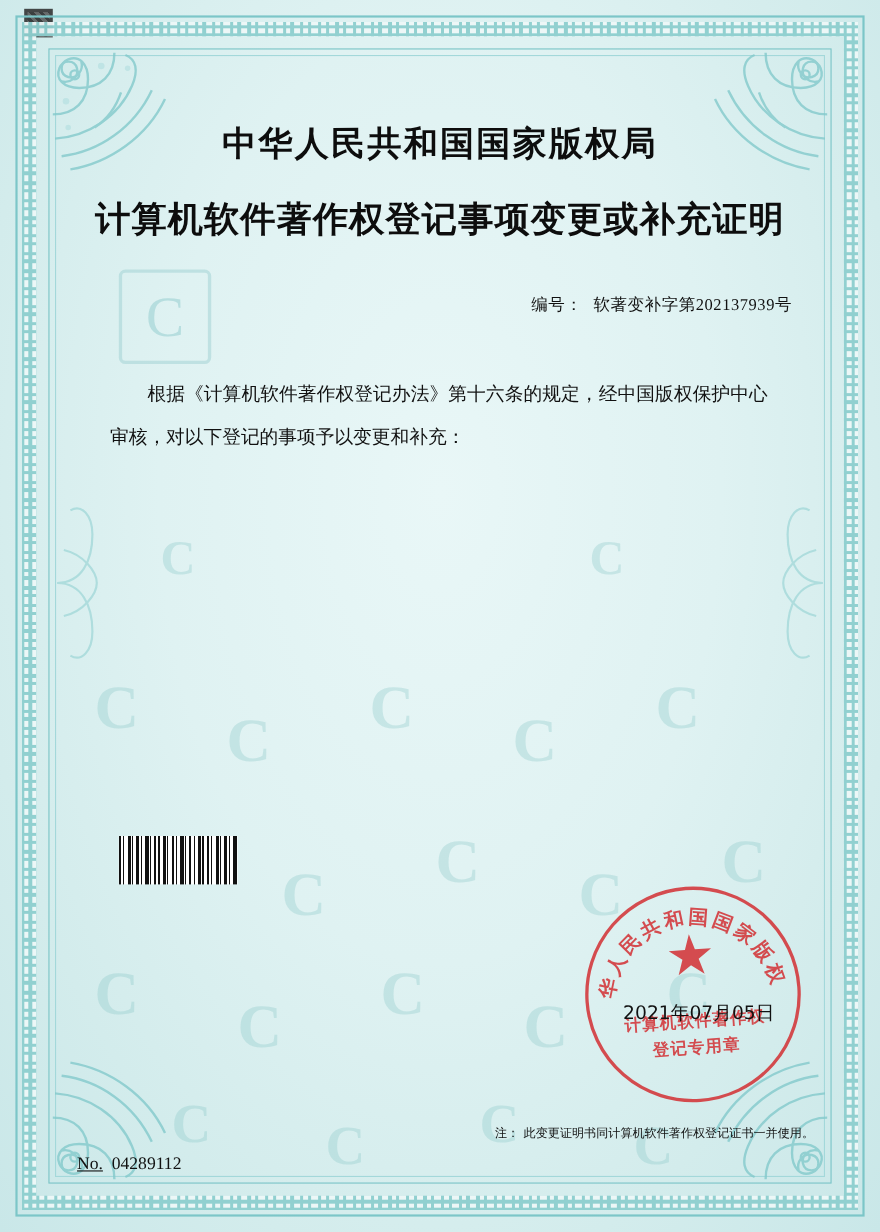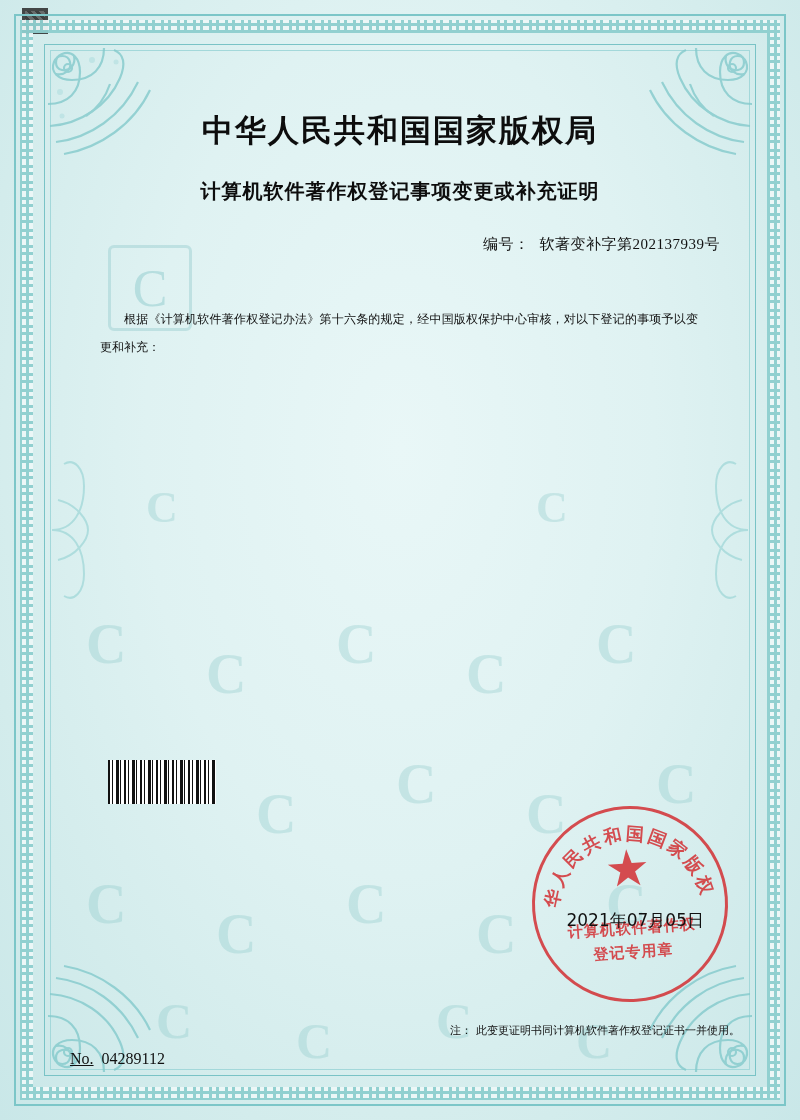--- a/index.html
+++ b/index.html
@@ -143,41 +143,41 @@
     margin-top: 50px;
     font-size: 31px;
     font-weight: bold;
     letter-spacing: 2px;
     color: #0d0d0d;
     font-family: "DejaVu Serif", "Liberation Serif", serif;
   }
   .title-sub {
     text-align: center;
     margin-top: 26px;
-    font-size: 20px;
+    font-size: 32px;
     font-weight: bold;
     letter-spacing: 1px;
     color: #0d0d0d;
     font-family: "DejaVu Serif", "Liberation Serif", serif;
   }
 
   .serial-row {
-    margin-top: 30px;
+    margin-top: 46px;
     text-align: right;
     padding-right: 20px;
     font-size: 15px;
     color: #111;
     letter-spacing: .5px;
   }
   .serial-row .serial-label { margin-right: 10px; }
 
   .body-text {
     margin-top: 52px;
     padding: 0 42px 0 40px;
-    font-size: 12px;
+    font-size: 17px;
     line-height: 2.3;
     color: #111;
     text-align: justify;
     text-indent: 2em;
   }
 
   .fields {
     margin-top: 26px;
     padding-left: 40px;
     font-size: 17px;

